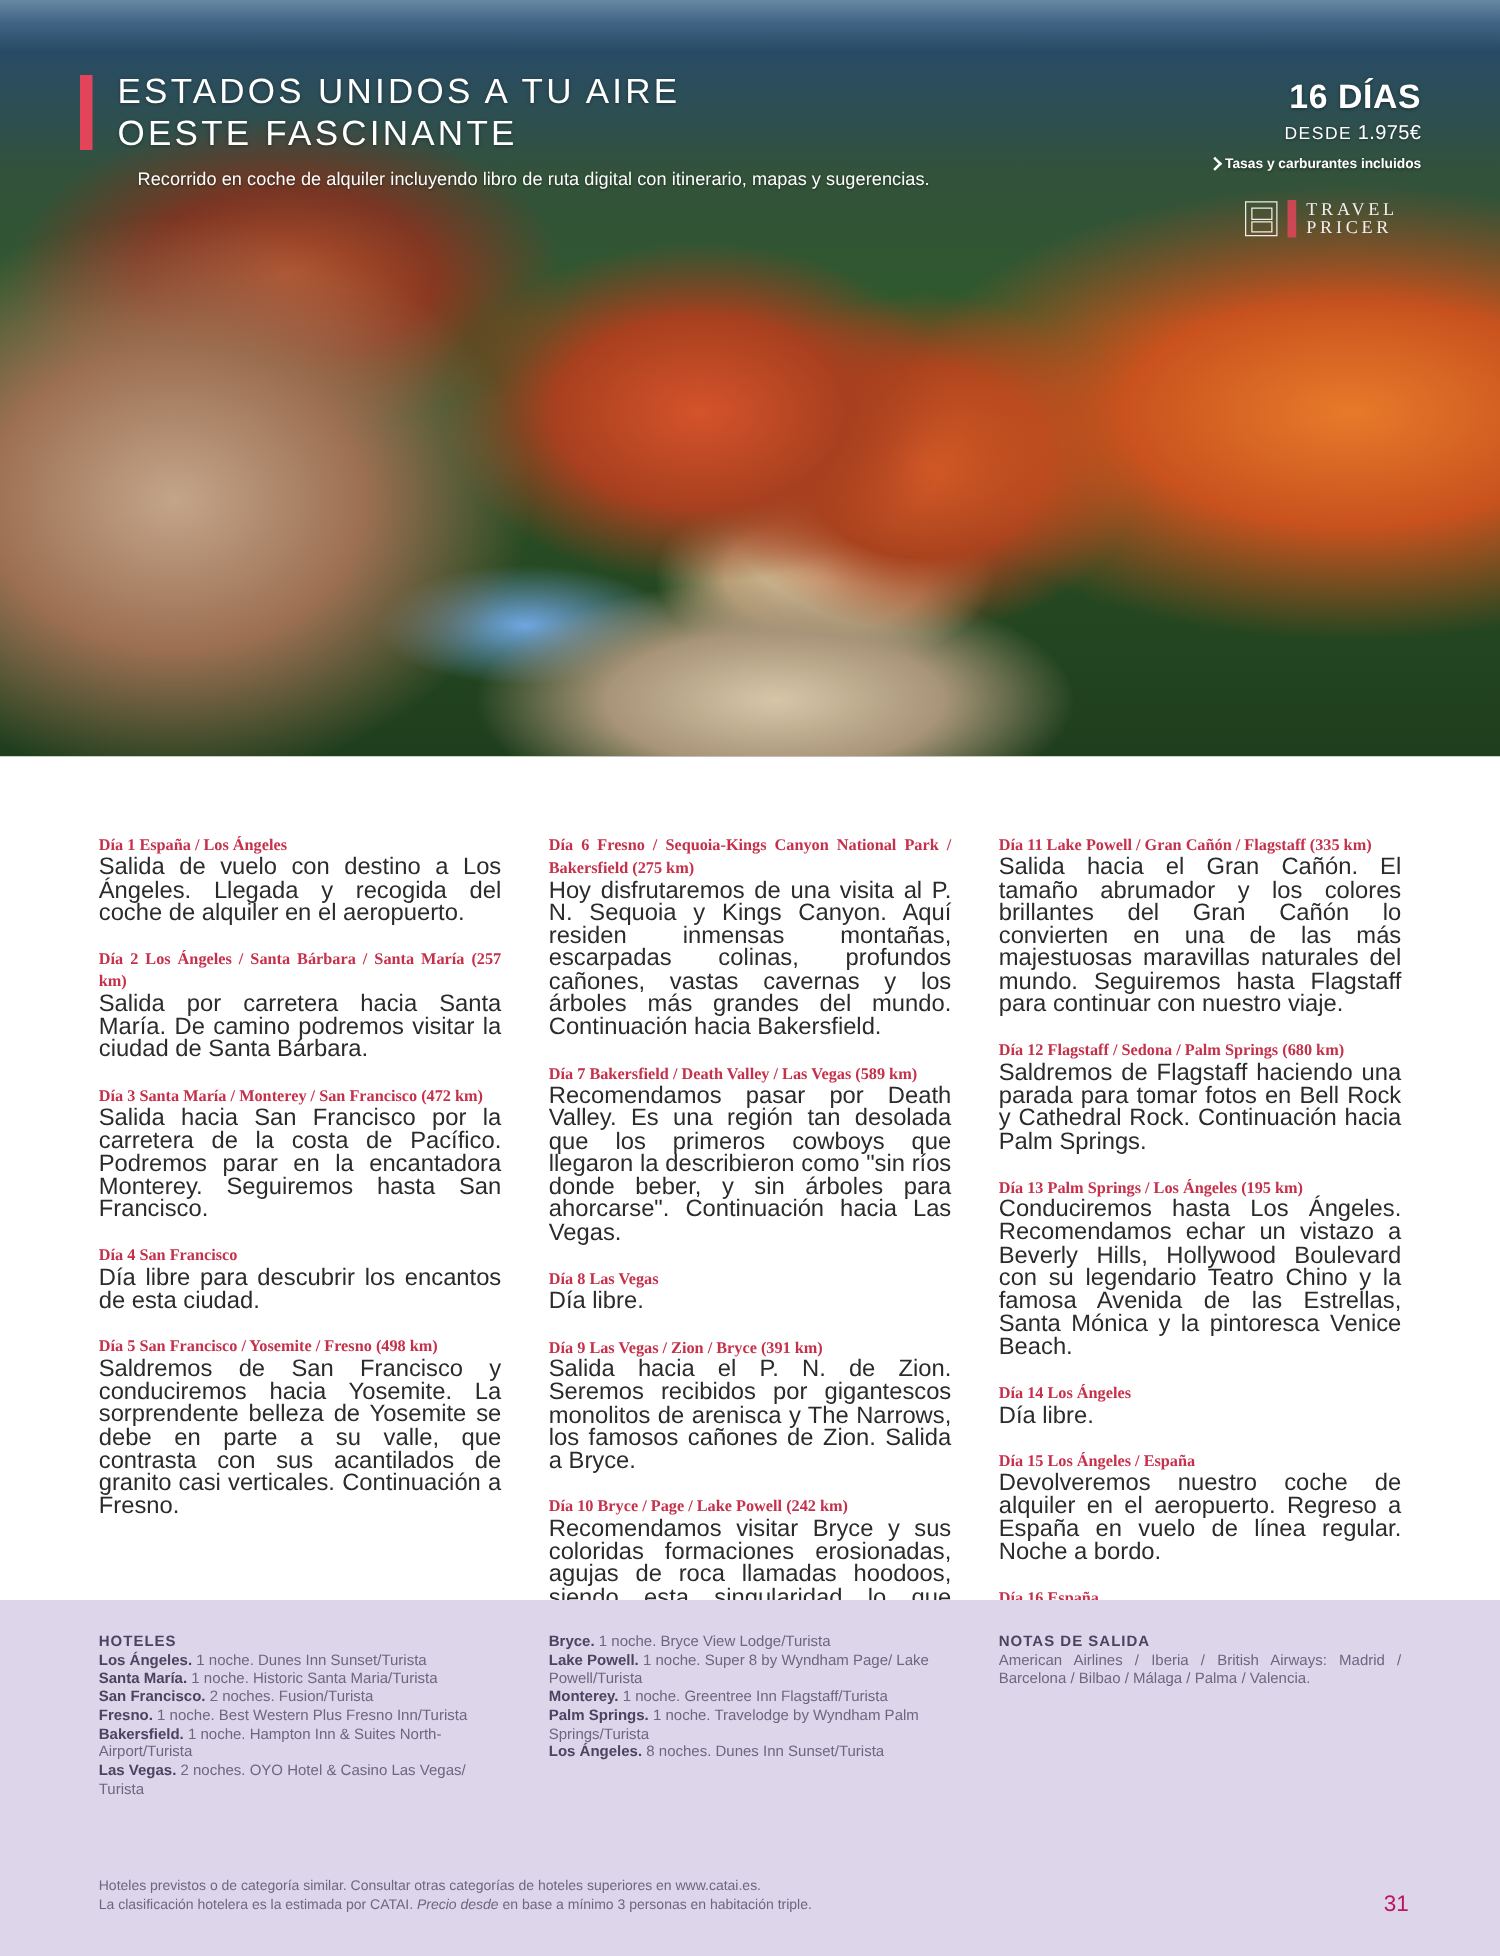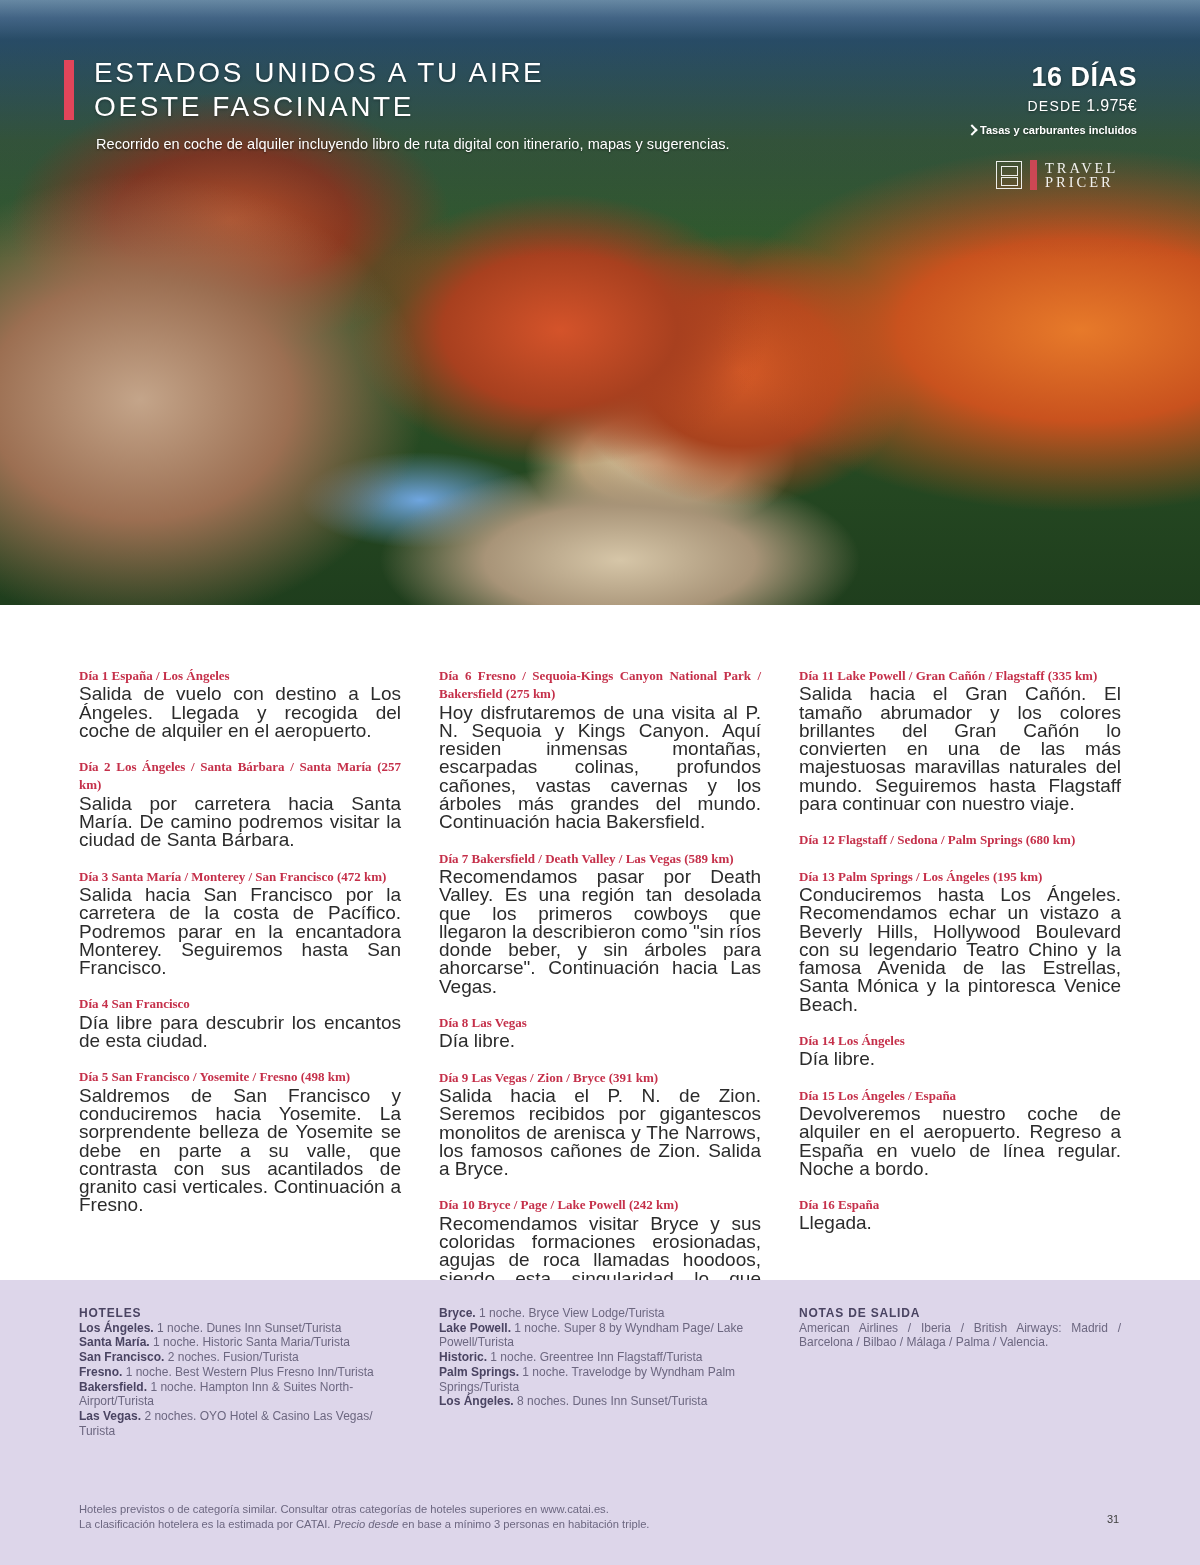--- a/index.html
+++ b/index.html
@@ -28,21 +28,21 @@
 
     .title-bar {
       position: absolute; left: 64px; top: 60px; width: 10px; height: 60px; background: #e2455a; z-index: 2;
     }
     .title {
       position: absolute; left: 94px; top: 56px; z-index: 2; color: #ffffff;
       font-family: "Liberation Sans", sans-serif; font-weight: 400; font-size: 28px; letter-spacing: 2.6px; line-height: 34px;
       text-shadow: 0 1px 3px rgba(0,0,0,0.35);
     }
     .subtitle {
-      position: absolute; left: 96px; top: 136px; z-index: 2; color: #ffffff;
+      position: absolute; left: 110px; top: 136px; z-index: 2; color: #ffffff;
       font-size: 14.5px; letter-spacing: 0.05px; text-shadow: 0 1px 2px rgba(0,0,0,0.5);
     }
     .price-box {
       position: absolute; right: 63px; top: 62px; z-index: 2; text-align: right; color: #ffffff;
       text-shadow: 0 1px 3px rgba(0,0,0,0.45);
     }
     .days { font-size: 27px; font-weight: 700; line-height: 30px; letter-spacing: 0.5px; }
     .from { margin-top: 2px; line-height: 24px; }
     .from-label { font-size: 14px; letter-spacing: 1.2px; }
     .from-price { font-size: 16px; letter-spacing: 0.3px; }
@@ -91,21 +91,21 @@
     }
     .hotels { position: absolute; left: 79px; top: 1306px; display: flex; gap: 38px; }
     .hcol { width: 322px; font-size: 12px; line-height: 14.7px; color: #6c6780; }
     .hhead { font-weight: 700; color: #4a4462; letter-spacing: 0.8px; font-size: 12px; }
     .hline b { color: #4a4462; font-weight: 700; }
     .notes-text { font-size: 12px; line-height: 14.7px; color: #6c6780; text-align: justify; }
     .disclaimer {
       position: absolute; left: 79px; top: 1502px; font-size: 11.2px; line-height: 14.5px; color: #6c6780;
     }
     .disclaimer i { font-style: italic; }
-    .page-num { position: absolute; left: 1107px; top: 1513px; font-size: 11px; color: #404040; }
+    .page-num { position: absolute; left: 1107px; top: 1513px; font-size: 18px; color: #be185d; }
   </style>
 </head>
 <body>
 
 <div class="hero"></div>
 <div class="title-bar"></div>
 <h1 class="title">
   <div>ESTADOS UNIDOS A TU AIRE</div>
   <div>OESTE FASCINANTE</div>
 </h1>
@@ -179,20 +179,21 @@
     </div>
   </div>
 
   <div class="col">
     <div class="day">
       <div class="day-title">Día 11 Lake Powell / Gran Cañón / Flagstaff (335 km)</div>
       <div class="day-text">Salida hacia el Gran Cañón. El tamaño abrumador y los colores brillantes del Gran Cañón lo convierten en una de las más majestuosas maravillas naturales del mundo. Seguiremos hasta Flagstaff para continuar con nuestro viaje.</div>
     </div>
     <div class="day">
       <div class="day-title">Día 12 Flagstaff / Sedona / Palm Springs (680 km)</div>
+      <div class="day-text">Saldremos de Flagstaff haciendo una parada para tomar fotos en Bell Rock y Cathedral Rock. Continuación hacia Palm Springs.</div>
     </div>
     <div class="day">
       <div class="day-title">Día 13 Palm Springs / Los Ángeles (195 km)</div>
       <div class="day-text">Conduciremos hasta Los Ángeles. Recomendamos echar un vistazo a Beverly Hills, Hollywood Boulevard con su legendario Teatro Chino y la famosa Avenida de las Estrellas, Santa Mónica y la pintoresca Venice Beach.</div>
     </div>
     <div class="day">
       <div class="day-title">Día 14 Los Ángeles</div>
       <div class="day-text">Día libre.</div>
     </div>
     <div class="day">
@@ -215,21 +216,21 @@
     <div class="hline"><b>Santa María.</b><span> 1 noche. Historic Santa Maria/Turista</span></div>
     <div class="hline"><b>San Francisco.</b><span> 2 noches. Fusion/Turista</span></div>
     <div class="hline"><b>Fresno.</b><span> 1 noche. Best Western Plus Fresno Inn/Turista</span></div>
     <div class="hline"><b>Bakersfield.</b><span> 1 noche. Hampton Inn &amp; Suites North-Airport/Turista</span></div>
     <div class="hline"><b>Las Vegas.</b><span> 2 noches. OYO Hotel &amp; Casino Las Vegas/ Turista</span></div>
   </div>
 
   <div class="hcol">
     <div class="hline"><b>Bryce.</b><span> 1 noche. Bryce View Lodge/Turista</span></div>
     <div class="hline"><b>Lake Powell.</b><span> 1 noche. Super 8 by Wyndham Page/ Lake Powell/Turista</span></div>
-    <div class="hline"><b>Historic.</b><span> 1 noche. Greentree Inn Flagstaff/Turista</span></div>
+    <div class="hline"><b>Monterey.</b><span> 1 noche. Greentree Inn Flagstaff/Turista</span></div>
     <div class="hline"><b>Palm Springs.</b><span> 1 noche. Travelodge by Wyndham Palm Springs/Turista</span></div>
     <div class="hline"><b>Los Ángeles.</b><span> 8 noches. Dunes Inn Sunset/Turista</span></div>
   </div>
 
   <div class="hcol">
     <div class="hhead">NOTAS DE SALIDA</div>
     <div class="notes-text">American Airlines / Iberia / British Airways:  Madrid / Barcelona / Bilbao / Málaga / Palma / Valencia.</div>
   </div>
 </div>
 

